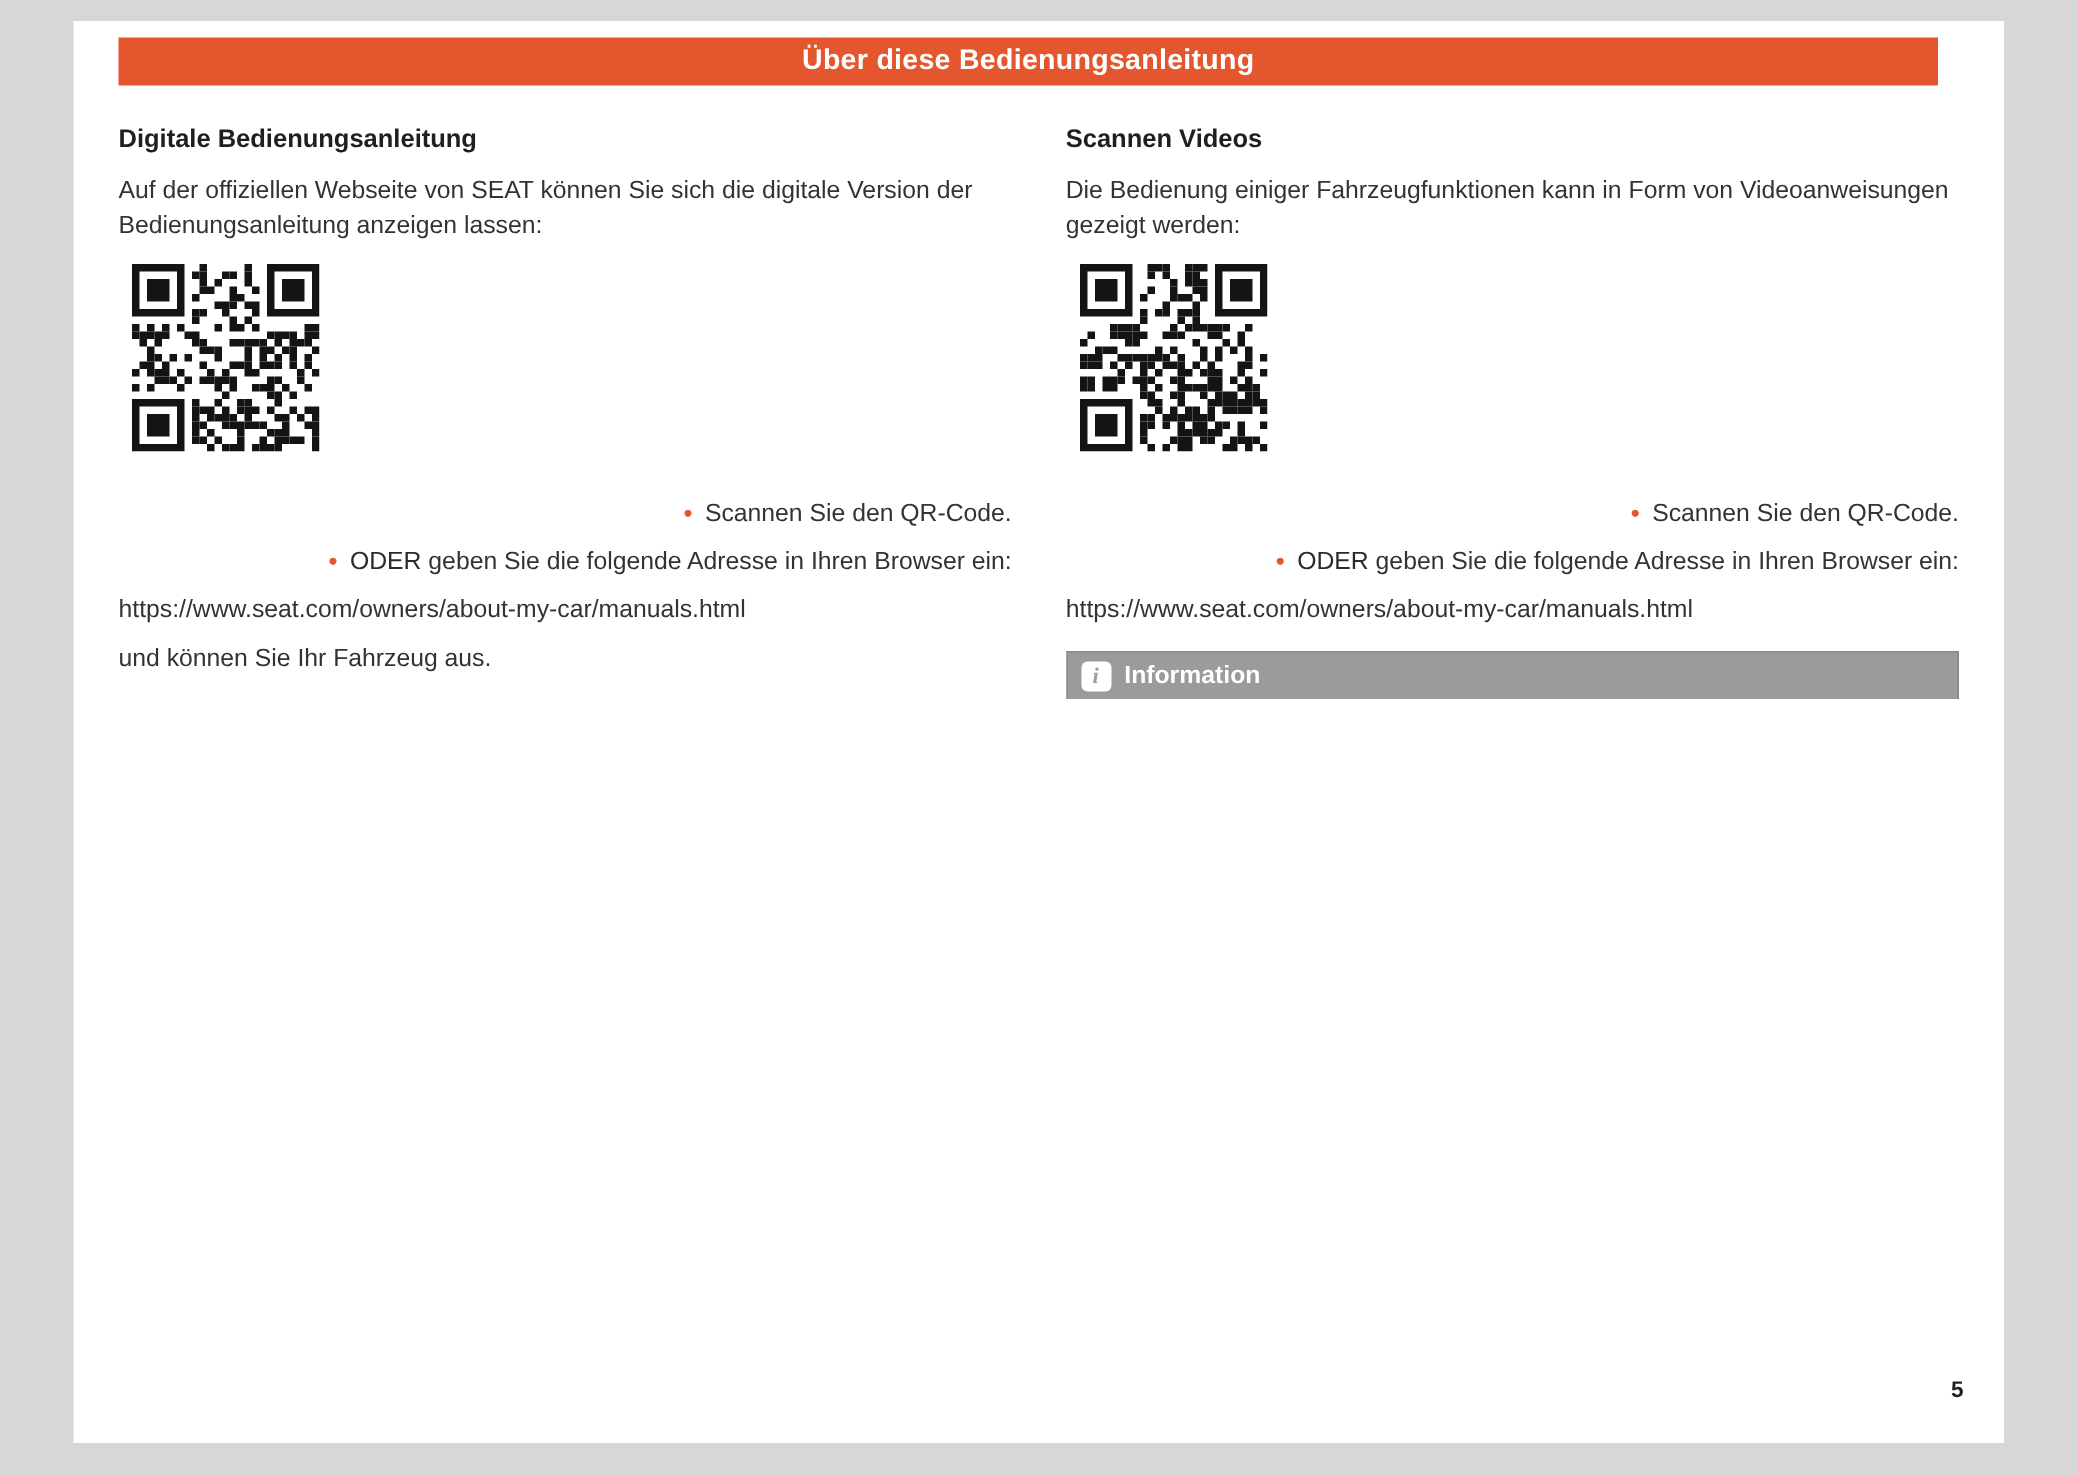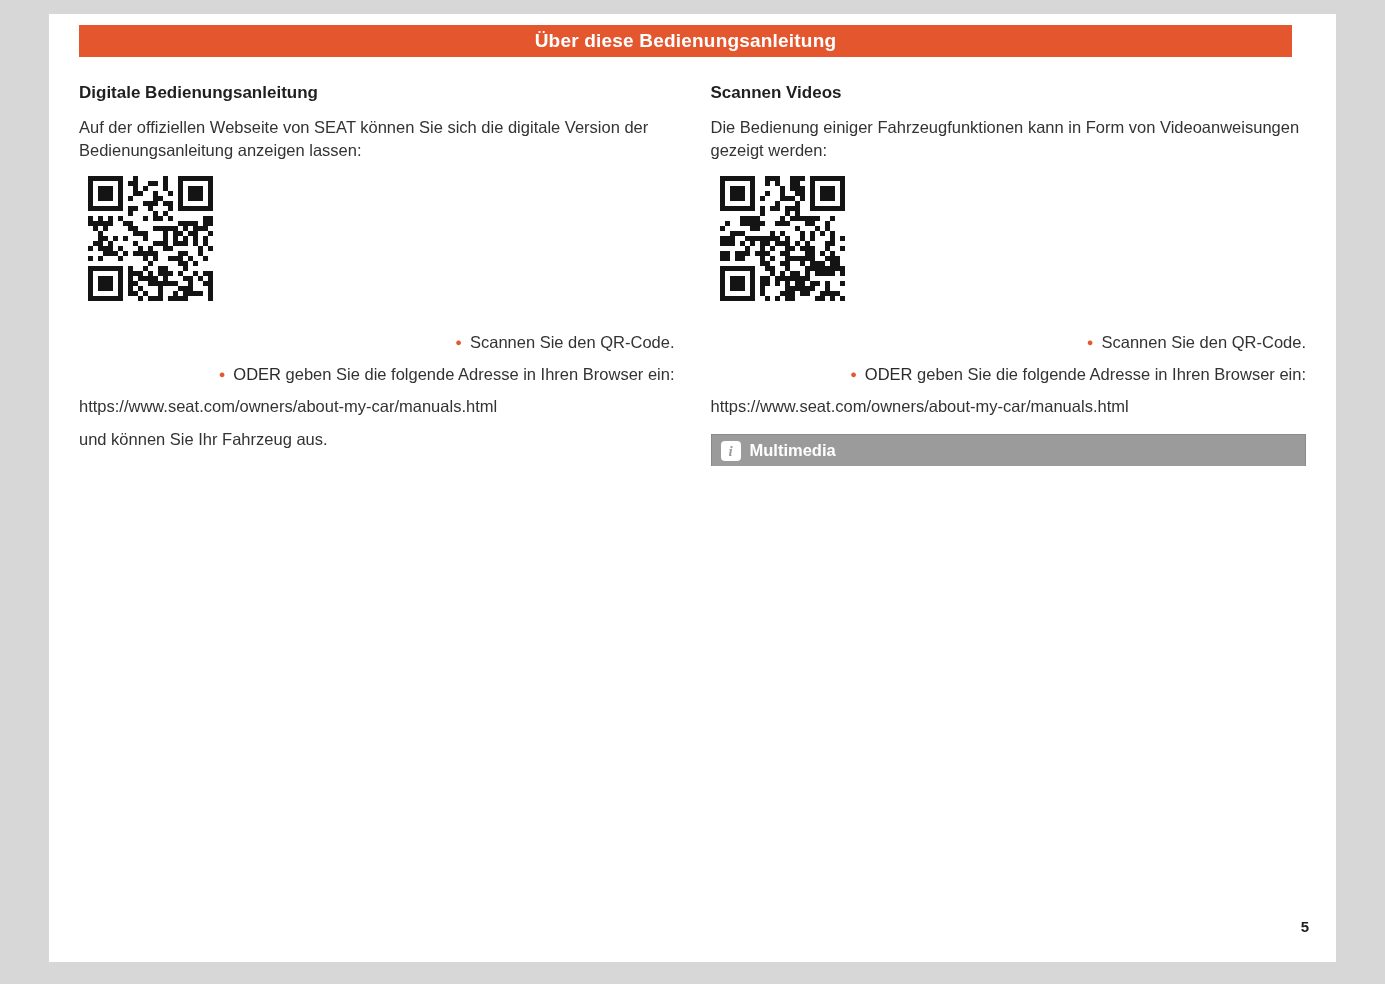--- a/index.html
+++ b/index.html
@@ -591,21 +591,21 @@
         </p>
         <p class="bullet">
           <span class="dot">●</span><span class="lead">ODER</span><span> geben Sie die folgende Adresse in Ihren Browser ein:</span>
         </p>
 
         <p class="url">https://www.seat.com/owners/about-my-car/manuals.html</p>
 
         <div class="info-box">
           <div class="info-header">
             <span class="info-icon">i</span>
-            <span>Multimedia</span>
+            <span>Information</span>
           </div>
         </div>
       </div>
 
       <div class="col"></div>
 
     </div>
 
     <div class="page-number">5</div>
   </div>

